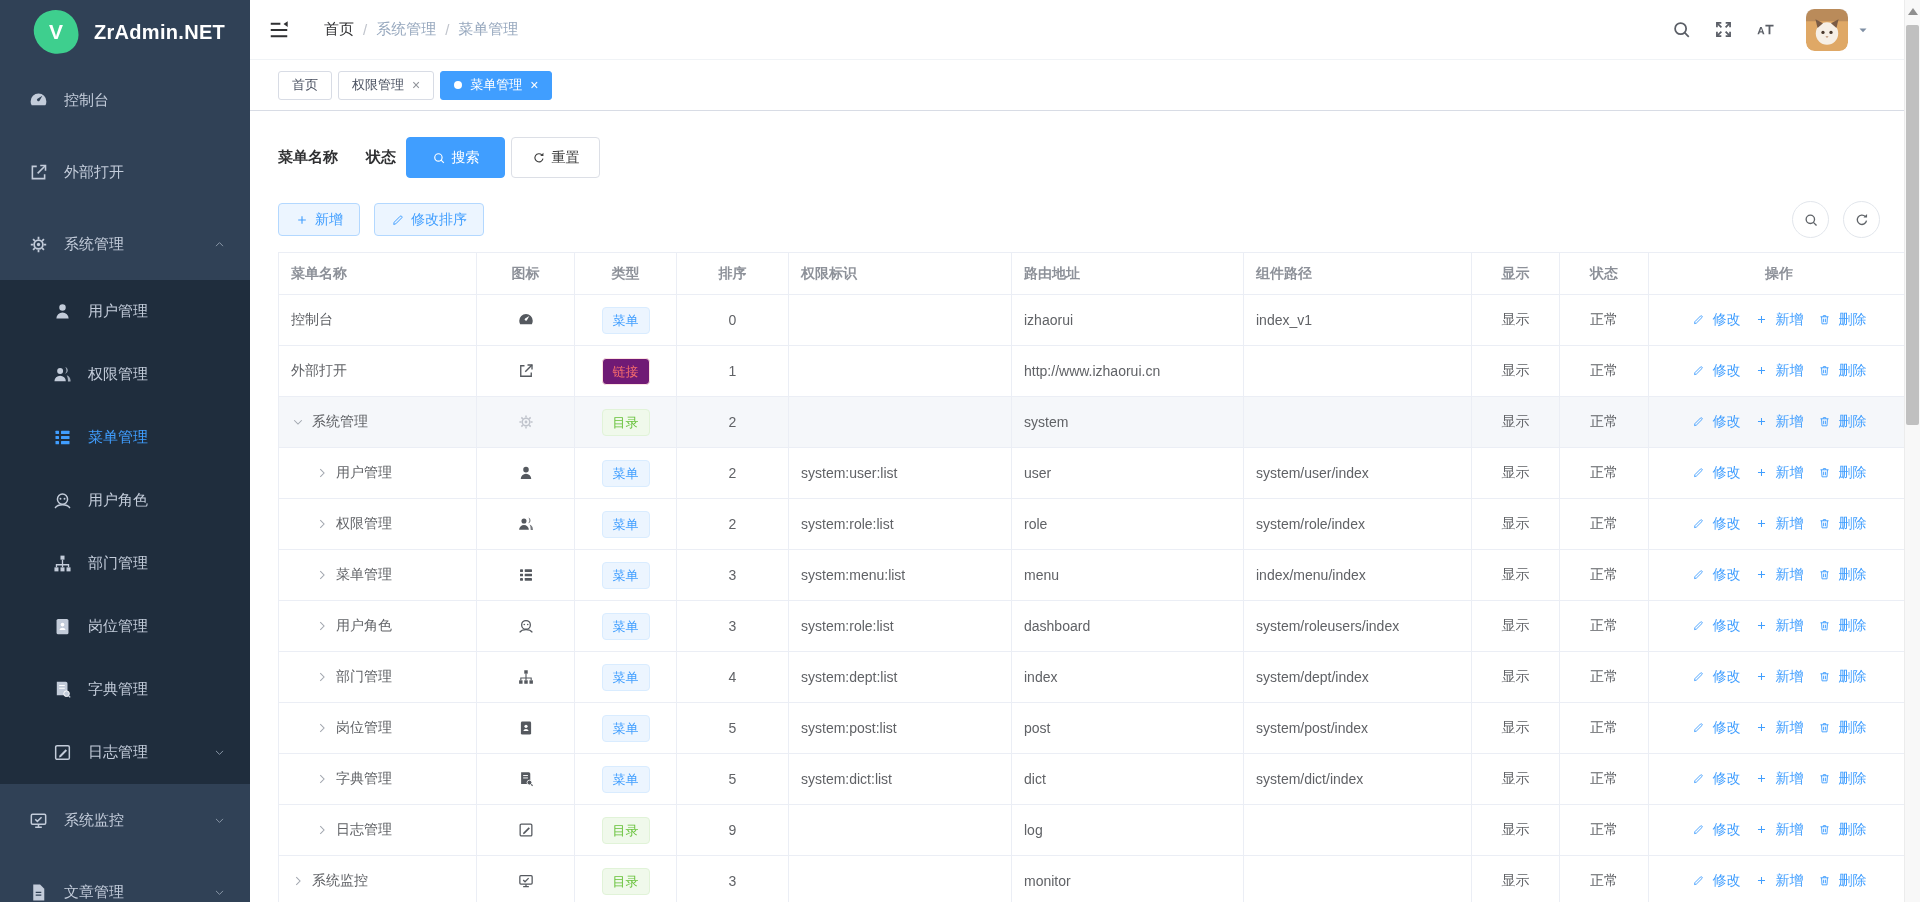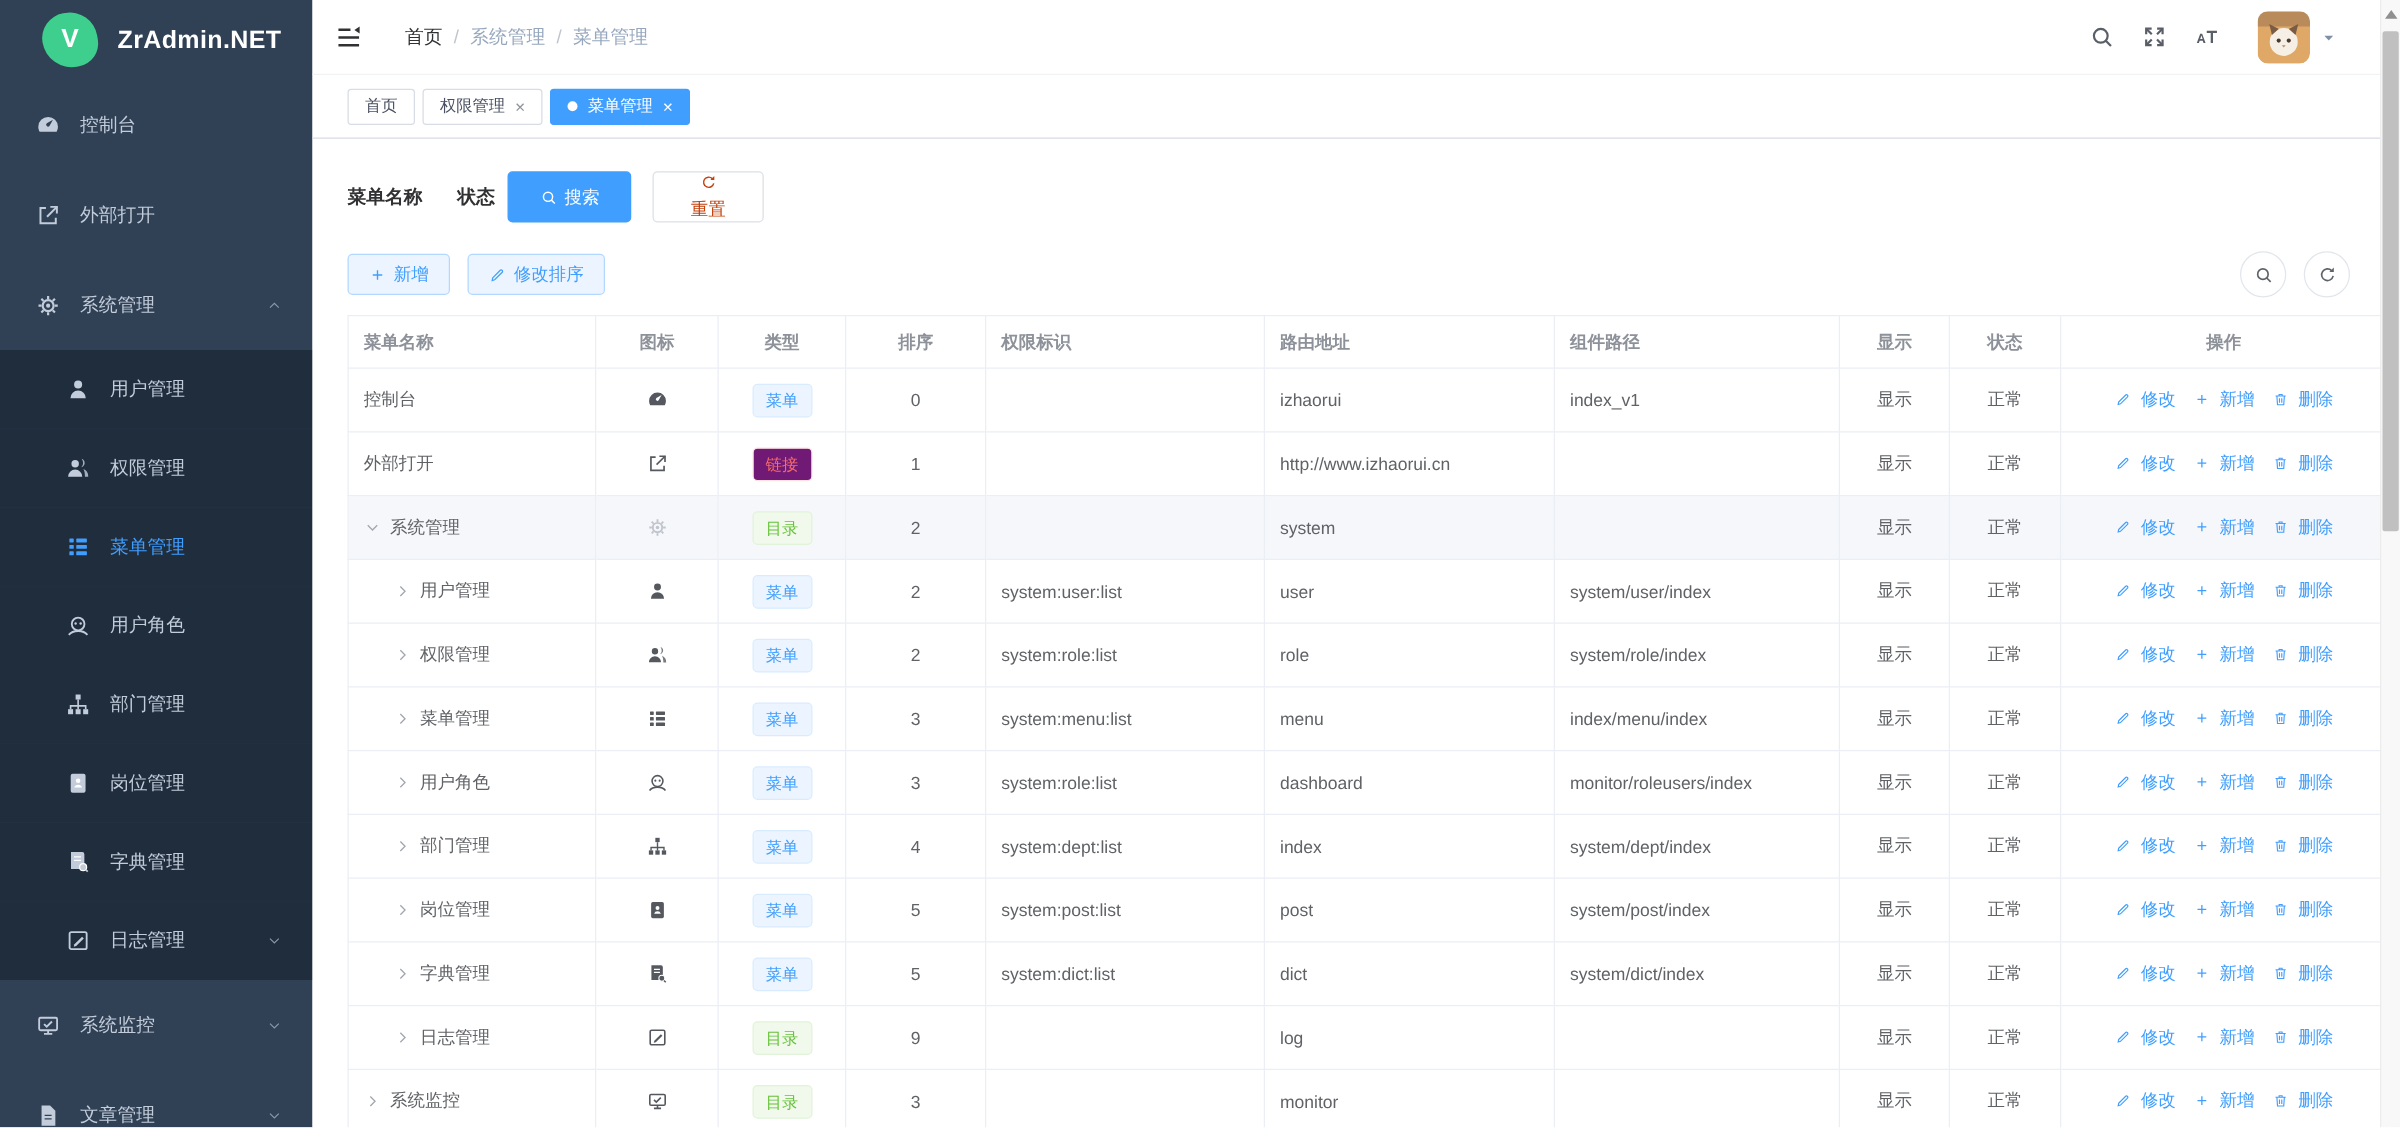--- a/index.html
+++ b/index.html
@@ -52,21 +52,21 @@
              font-size:14px; color:#606266; outline:none; font-family:inherit; }
   .f-input::placeholder { color:#c0c4cc; }
   .f-select { width:234px; height:41px; margin-left:28px; border:1px solid #dcdfe6; border-radius:4px; padding:0 12px 0 15px;
               display:flex; align-items:center; justify-content:space-between; cursor:pointer; }
   .f-select .ph { color:#c0c4cc; font-size:14px; }
   .f-select .ic { width:14px; height:14px; color:#c0c4cc; }
   .btn { display:inline-flex; align-items:center; justify-content:center; gap:6px; border-radius:4px; cursor:pointer;
          font-size:14px; font-family:inherit; border:1px solid transparent; }
   .btn .ic { width:14px; height:14px; }
   .btn-primary { margin-left:10px; width:99px; height:41px; background:#409eff; color:#fff; border-color:#409eff; }
-  .btn-plain { margin-left:17px; width:89px; height:41px; background:#fff; color:#c2410c; border-color:#dcdfe6;flex-direction:column; }
+  .btn-plain { margin-left:6px; width:89px; height:41px; background:#fff; color:#404040; border-color:#dcdfe6; }
   .toolbar-row { display:flex; align-items:center; margin-top:23px; padding-right:40px; }
   .btn-soft { height:33px; padding:0 16px; background:#ecf5ff; color:#409eff; border-color:#b3d8ff; margin-right:14px; }
   .round-btns { margin-left:auto; display:flex; gap:14px; }
   .btn-round { width:37px; height:37px; border-radius:50%; border:1px solid #e2e6ec; background:#fff; color:#5f6368;
                display:flex; align-items:center; justify-content:center; cursor:pointer; }
   .btn-round .ic { width:16px; height:16px; }
 
   
   .table-wrap { margin-top:14px; }
   table { border-collapse:collapse; table-layout:fixed; width:1631px; font-size:14px; }
@@ -631,21 +631,21 @@
                       <circle cx="12" cy="10.5" r="5.8"></circle>
                       <path d="M3.5 20.5c1.8-2.4 5-3.6 8.5-3.6s6.7 1.2 8.5 3.6"></path>
                     </g>
                     <circle cx="9.7" cy="10" r="1.1" fill="currentColor"></circle>
                     <circle cx="14.3" cy="10" r="1.1" fill="currentColor"></circle>
                   </svg></td>
                 <td class="ac"><span class="tag tag-menu">菜单</span></td>
                 <td class="ac">3</td>
                 <td class="al">system:role:list</td>
                 <td class="al">dashboard</td>
-                <td class="al">monitor/roleusers/index</td>
+                <td class="al">system/roleusers/index</td>
                 <td class="ac">显示</td>
                 <td class="ac">正常</td>
                 <td class="ac"><span class="op-link">
                     <svg class="ic " viewBox="0 0 24 24">
                       <path fill="none" stroke="currentColor" stroke-width="1.7" d="M5.4 15.9L15.8 5.5a1.6 1.6 0 0 1 2.3 0l.4.4a1.6 1.6 0 0 1 0 2.3L8.1 18.6l-3.4 1z"></path>
                     </svg>
                     <span>修改</span>
                   </span><span class="op-link">
                     <svg class="ic " viewBox="0 0 24 24">
                       <path stroke="currentColor" stroke-width="1.9" d="M12 5.5v13M5.5 12h13"></path>

